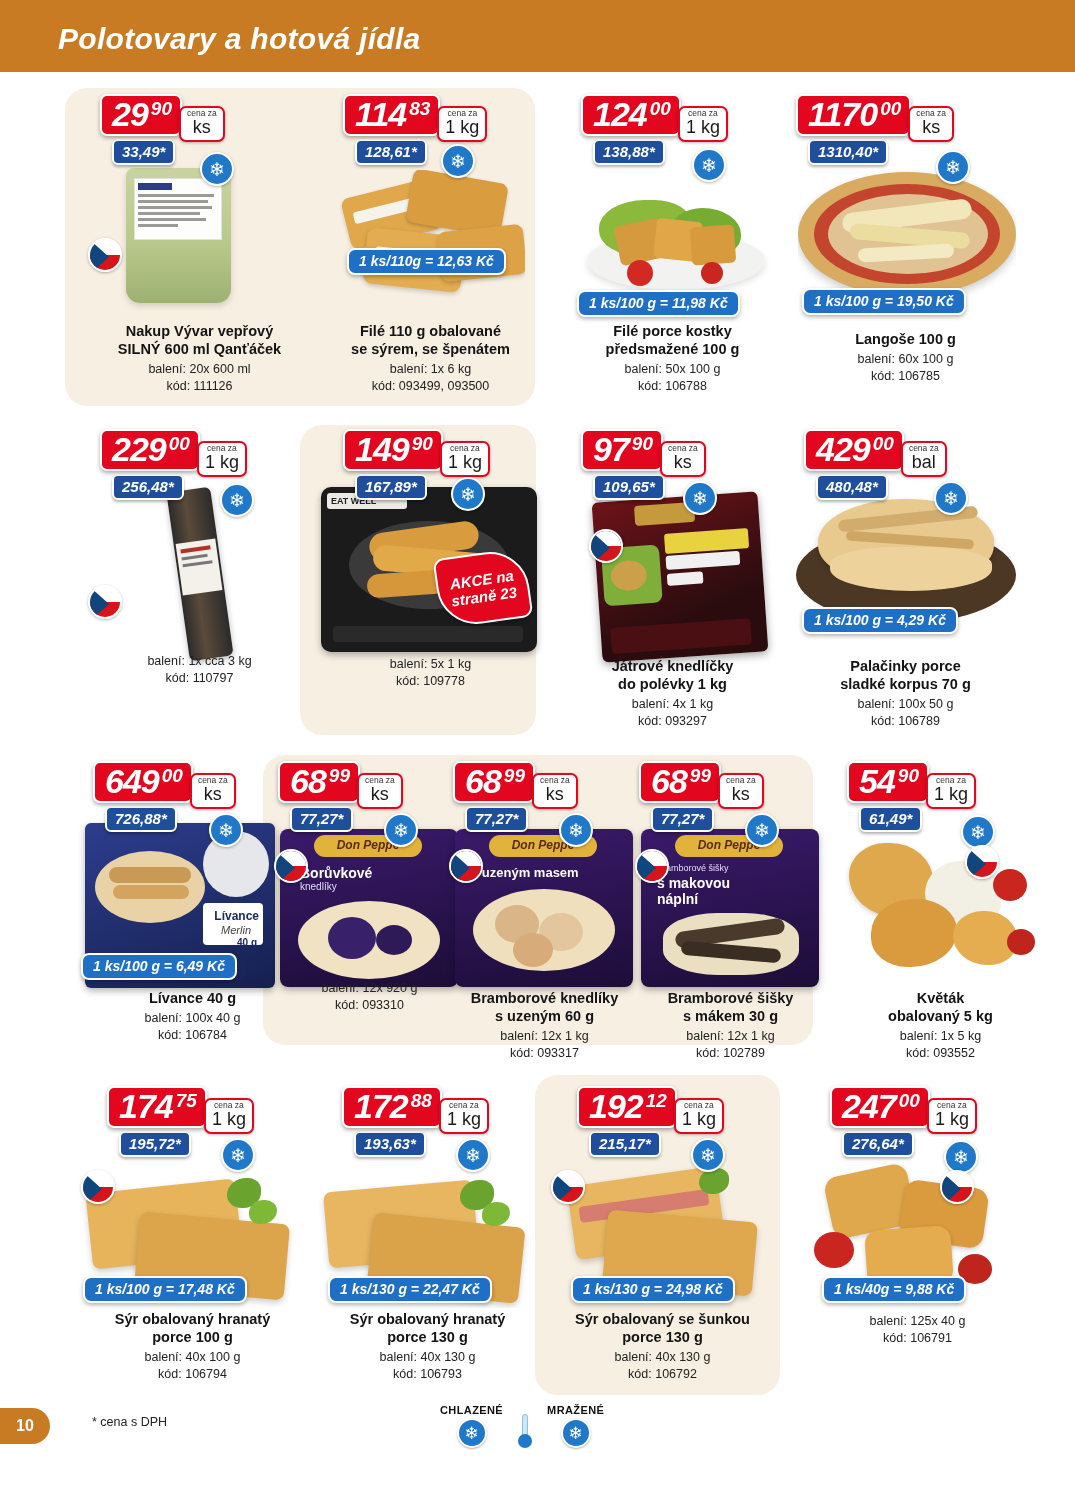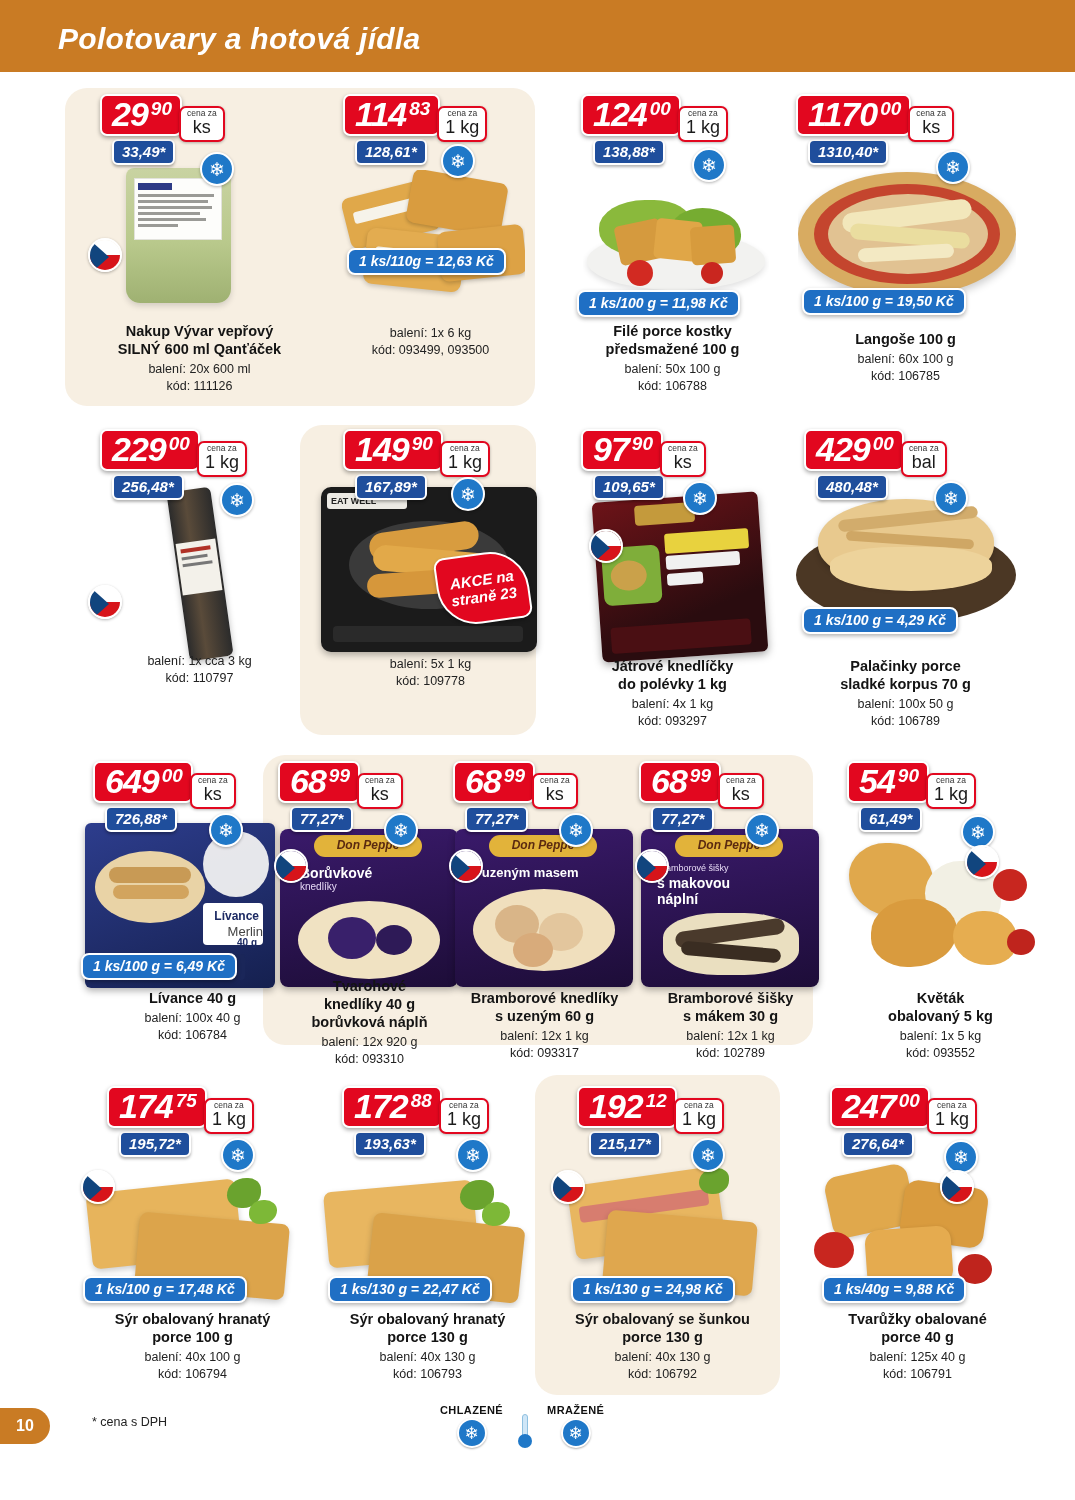--- a/index.html
+++ b/index.html
@@ -269,20 +269,22 @@
       <div class="punit">
         <span class="cz">cena za</span>
         <span class="uv">1 kg</span>
       </div>
     </div>
     <div class="pold">128,61*</div>
   </div>
   <div class="badge frozen" style="left:128px; top:54px;">❄</div>
   <div class="unitprice" style="left:34px; top:158px;">1 ks/110g = 12,63 Kč</div>
   <div class="caption" style="top:232px;">
+    <div class="cap-name" style="white-space:pre-line;">Filé 110 g obalované
+se sýrem, se špenátem</div>
     <div class="cap-meta">balení: 1x 6 kg</div>
     <div class="cap-meta" style="margin-top:0;">kód: 093499, 093500</div>
   </div>
 </div>
 
 <div class="cell" style="left:555px; top:90px;">
   <div class="photo">
     <div class="imgbox" style="left:28px;top:90px;width:186px;height:130px;">
       <div style="position:absolute;left:4px;top:52px;width:178px;height:58px;background:#f2f2f0;border-radius:50%;box-shadow:0 3px 6px rgba(0,0,0,.12);"></div>
       <div style="position:absolute;left:16px;top:20px;width:92px;height:56px;background:#8ab93c;border-radius:50% 40% 55% 45%;"></div>
@@ -492,21 +494,21 @@
 
 <div class="cell" style="left:75px; top:757px;">
   <div class="photo">
     <div class="imgbox" style="left:10px;top:66px;width:190px;height:165px;background:linear-gradient(160deg,#2d3d8d,#15204f);border-radius:6px;box-shadow:0 3px 7px rgba(0,0,0,.3);">
       <div style="position:absolute;left:10px;top:28px;width:110px;height:72px;background:#e9d3a6;border-radius:50%;"></div>
       <div style="position:absolute;left:24px;top:44px;width:82px;height:16px;background:#c89a55;border-radius:8px;"></div>
       <div style="position:absolute;left:28px;top:62px;width:76px;height:14px;background:#d2a45e;border-radius:7px;"></div>
       <div style="position:absolute;right:6px;top:8px;width:66px;height:66px;background:#f1f1f1;border-radius:50%;opacity:.95;"></div>
       <div style="position:absolute;right:12px;top:80px;width:60px;height:42px;background:#fff;border-radius:4px;"></div>
       <div style="position:absolute;right:16px;top:86px;font-size:12px;font-weight:bold;color:#1c2a63;">Lívance</div>
-      <div style="position:absolute;right:12px;top:101px;font-size:13px;color:#444;">Merlin</div>
+      <div style="position:absolute;right:24px;top:101px;font-size:11px;color:#444;font-style:italic;">Merlin</div>
       <div style="position:absolute;right:18px;top:114px;font-size:10px;font-weight:bold;color:#1c2a63;">40 g</div>
       <div style="position:absolute;left:10px;bottom:8px;width:150px;height:26px;background:#1a2659;border-radius:4px;"></div>
     </div>
   </div>
   <div class="pricetag" style="left:18px; top:4px;">
     <div class="ptop">
       <div class="pmain">
         <span class="pint">649</span>
         <span class="pdec">00</span>
       </div>
@@ -551,23 +553,20 @@
     </div>
     <div class="pold">77,27*</div>
   </div>
   <div class="badge frozen" style="left:112px; top:56px;">❄</div>
   <div class="flag" style="left:2px; top:92px;">
       <div class="w"></div>
       <div class="r"></div>
       <div class="b"></div>
     </div>
   <div class="caption" style="top:220px; width:195px;">
-    <div class="cap-name" style="white-space:pre-line;">Tvarohové
-knedlíky 40 g
-borůvková náplň</div>
     <div class="cap-meta">balení: 12x 920 g</div>
     <div class="cap-meta" style="margin-top:0;">kód: 093310</div>
   </div>
 </div>
 
 <div class="cell" style="left:447px; top:757px; width:195px;">
   <div class="photo" style="width:195px;">
     <div class="imgbox" style="left:8px;top:72px;width:178px;height:158px;background:linear-gradient(170deg,#3a1a6b,#1d0d38);border-radius:8px;box-shadow:0 3px 7px rgba(0,0,0,.3);">
       <div style="position:absolute;left:34px;top:6px;width:108px;height:22px;background:#e2b33a;border-radius:11px;"></div>
       <div style="position:absolute;left:40px;top:9px;width:96px;text-align:center;font-size:12px;font-weight:bold;color:#5a2a10;font-style:italic;">Don Peppe</div>
@@ -813,22 +812,20 @@
     <div class="pold">276,64*</div>
   </div>
   <div class="badge frozen" style="left:144px; top:58px;">❄</div>
   <div class="flag" style="left:140px; top:88px;">
       <div class="w"></div>
       <div class="r"></div>
       <div class="b"></div>
     </div>
   <div class="unitprice" style="left:22px; top:194px;">1 ks/40g = 9,88 Kč</div>
   <div class="caption" style="top:228px;">
-    <div class="cap-name" style="white-space:pre-line;">Tvarůžky obalované
-porce 40 g</div>
     <div class="cap-meta">balení: 125x 40 g</div>
     <div class="cap-meta" style="margin-top:0;">kód: 106791</div>
   </div>
 </div>
 
 <div class="pagenum">10</div>
 <div class="footer-note">* cena s DPH</div>
 <div class="legend">
   <div class="legend-item">
     <div class="lab">CHLAZENÉ</div>

